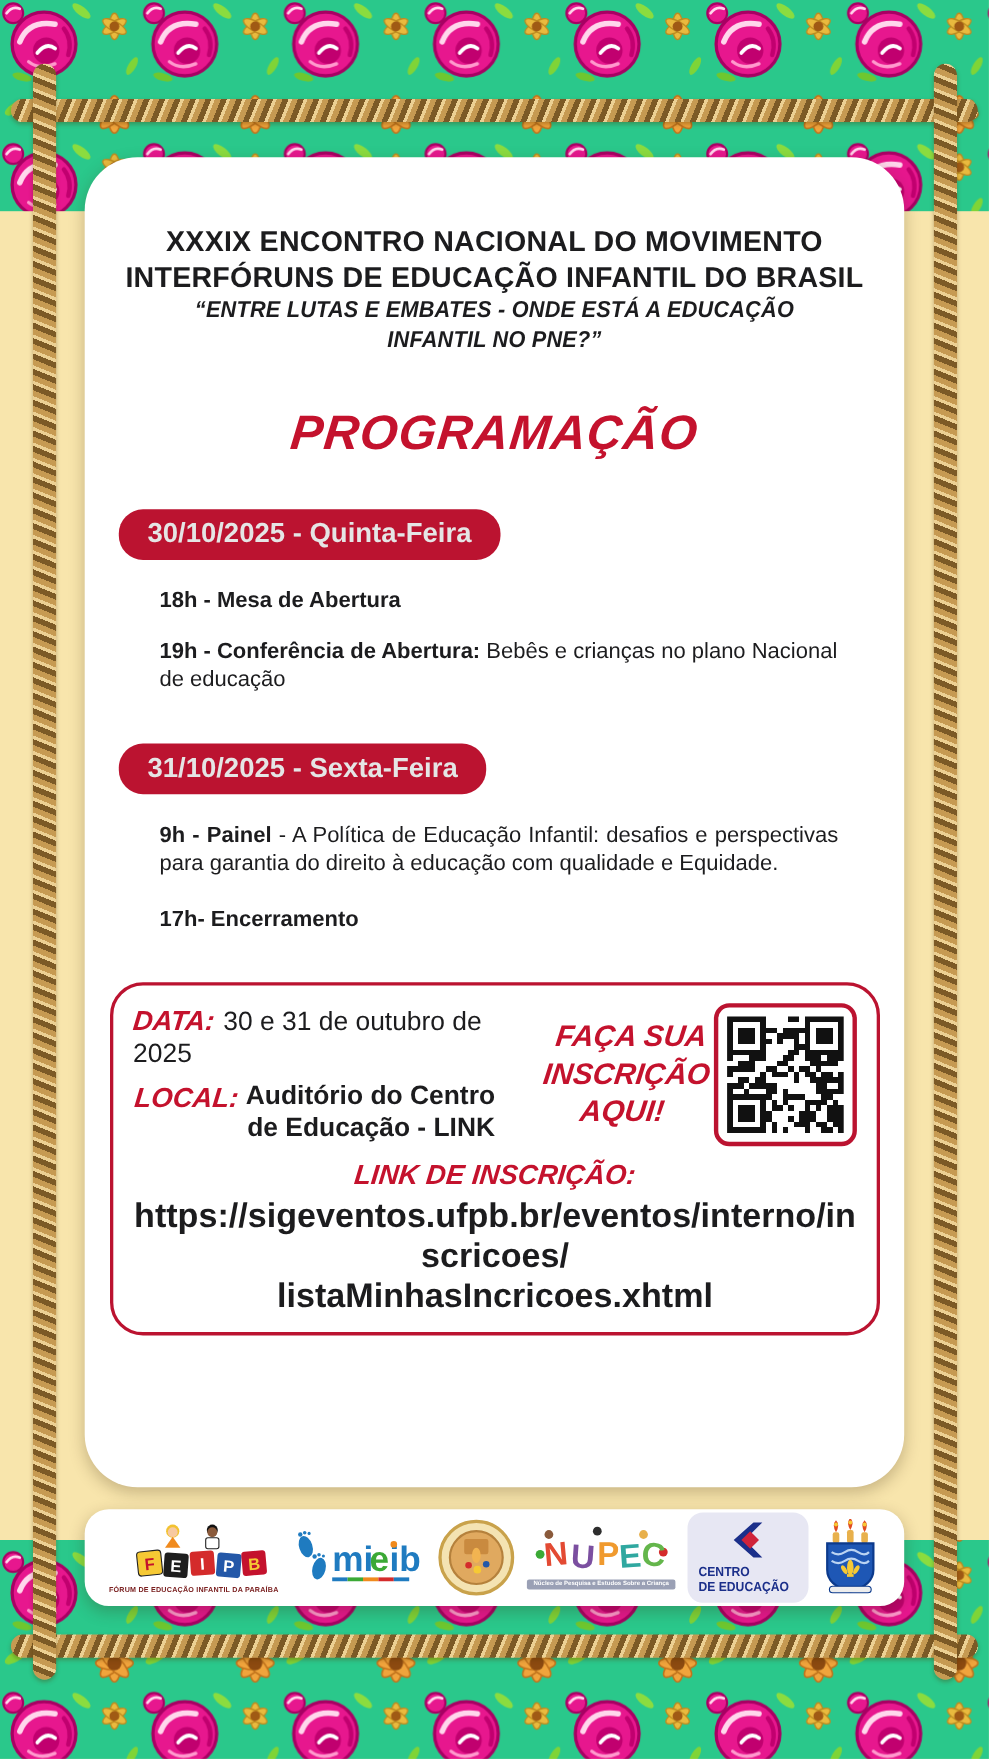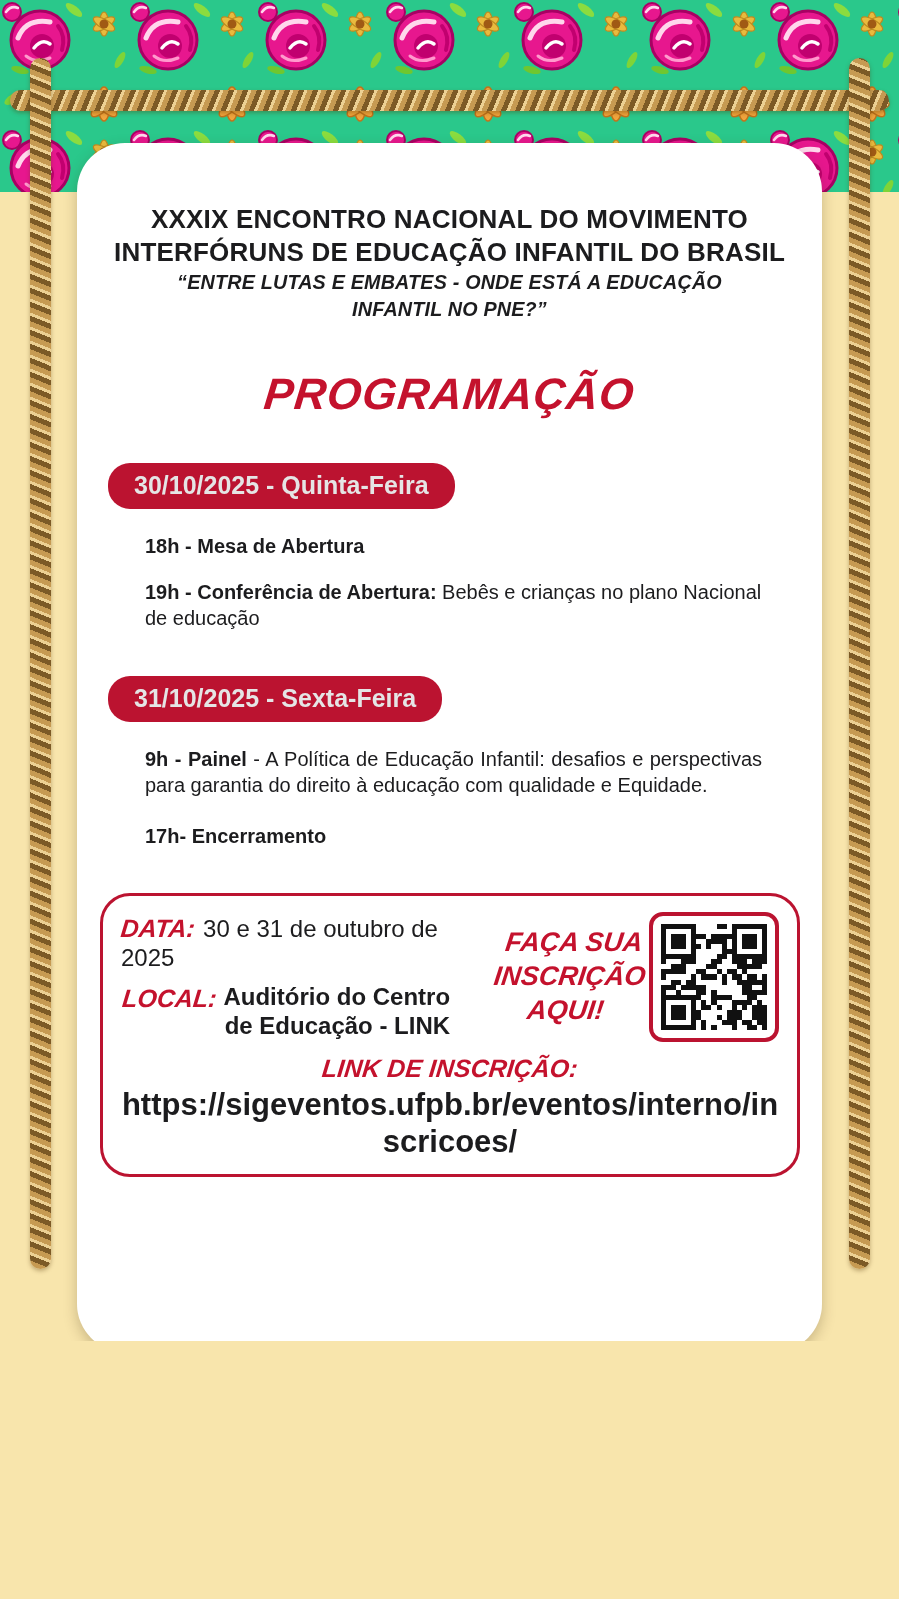--- a/index.html
+++ b/index.html
@@ -1,21 +1,21 @@
 <!DOCTYPE html>
 <html style="--accent-red: #BB1330; --script-red: #C4122D;"><head>
 <meta charset="utf-8">
 <style>
   html,body{margin:0;padding:0;}
   body{
     width:899px;height:1599px;overflow:hidden;
     font-family:"Liberation Sans",sans-serif;
     background:#F8E5AC;
   }
-  .poster{position:relative;width:899px;height:1341px;overflow:hidden;}
+  .poster{position:relative;width:899px;height:1599px;overflow:hidden;}
   .bg-svg{position:absolute;left:0;top:0;z-index:0;}
 
   
   .rope{position:absolute;z-index:2;border-radius:11px;box-shadow:0 2px 4px rgba(80,50,0,.35);}
   .rope.h{height:21px;left:10px;right:10px;
     background:repeating-linear-gradient(112deg,#ecd093 0 3px,#c69a52 3px 8px,#7c5a26 8px 13px);}
   .rope.v{width:21px;top:58px;bottom:72px;
     background:repeating-linear-gradient(22deg,#ecd093 0 3px,#c69a52 3px 8px,#7c5a26 8px 13px);}
   .rope.top{top:90px;}
   .rope.bottom{top:1486px;}
@@ -72,21 +72,21 @@
   }
   .info-link-label{text-align:center;font-size:25px;margin-top:12px;transform:skewX(-6deg);}
   .info-url{
     text-align:center;font-size:31px;font-weight:700;color:#1c1c1e;line-height:1.18;margin-top:4px;
     word-break:break-all;
   }
 
   
   .logo{display:flex;flex-direction:column;align-items:center;justify-content:center;line-height:1;}
   .logo-caption{font-size:6.5px;font-weight:700;color:#7a2020;margin-top:2px;letter-spacing:.2px;white-space:nowrap;}
-  .ce-box{background:#e7e7f3;border-radius:0;padding:8px 10px;display:flex;align-items:center;gap:6px;}
+  .ce-box{background:#e7e7f3;border-radius:14px;padding:8px 10px;display:flex;align-items:center;gap:6px;flex-direction:column;}
   .ce-text{font-size:12px;font-weight:700;color:#1b2f8a;line-height:1.05;transform:scaleX(.92);transform-origin:left;}
   .nupec-banner{background:#9aa0b5;color:#fff;font-size:5.5px;font-weight:700;
     padding:2px 6px;border-radius:2px;margin-top:1px;white-space:nowrap;}
 </style>
 </head>
 <body>
 
 <div class="poster">
 
   <svg class="bg-svg" width="899" height="1599" viewBox="0 0 899 1599" aria-hidden="true">
@@ -350,20 +350,21 @@
                 <rect x="0" y="70" width="35" height="35"></rect>
                 <rect x="5" y="75" width="25" height="25" fill="#fff"></rect>
                 <rect x="10" y="80" width="15" height="15" fill="#111"></rect>
               </g>
           </svg>
         </div>
       </div>
       <div class="info-link-label script">LINK DE INSCRIÇÃO:</div>
       <div class="info-url">
         <span>https://sigeventos.ufpb.br/eventos/interno/inscricoes/</span><br>
+        <span>listaMinhasIncricoes.xhtml</span>
       </div>
     </div>
   </div>
 
   <div class="card logos-card">
 
     <div class="logo">
       <svg width="138" height="58" viewBox="0 0 138 58">
 
         <circle cx="50" cy="9" r="6" fill="#F2C230"></circle>

